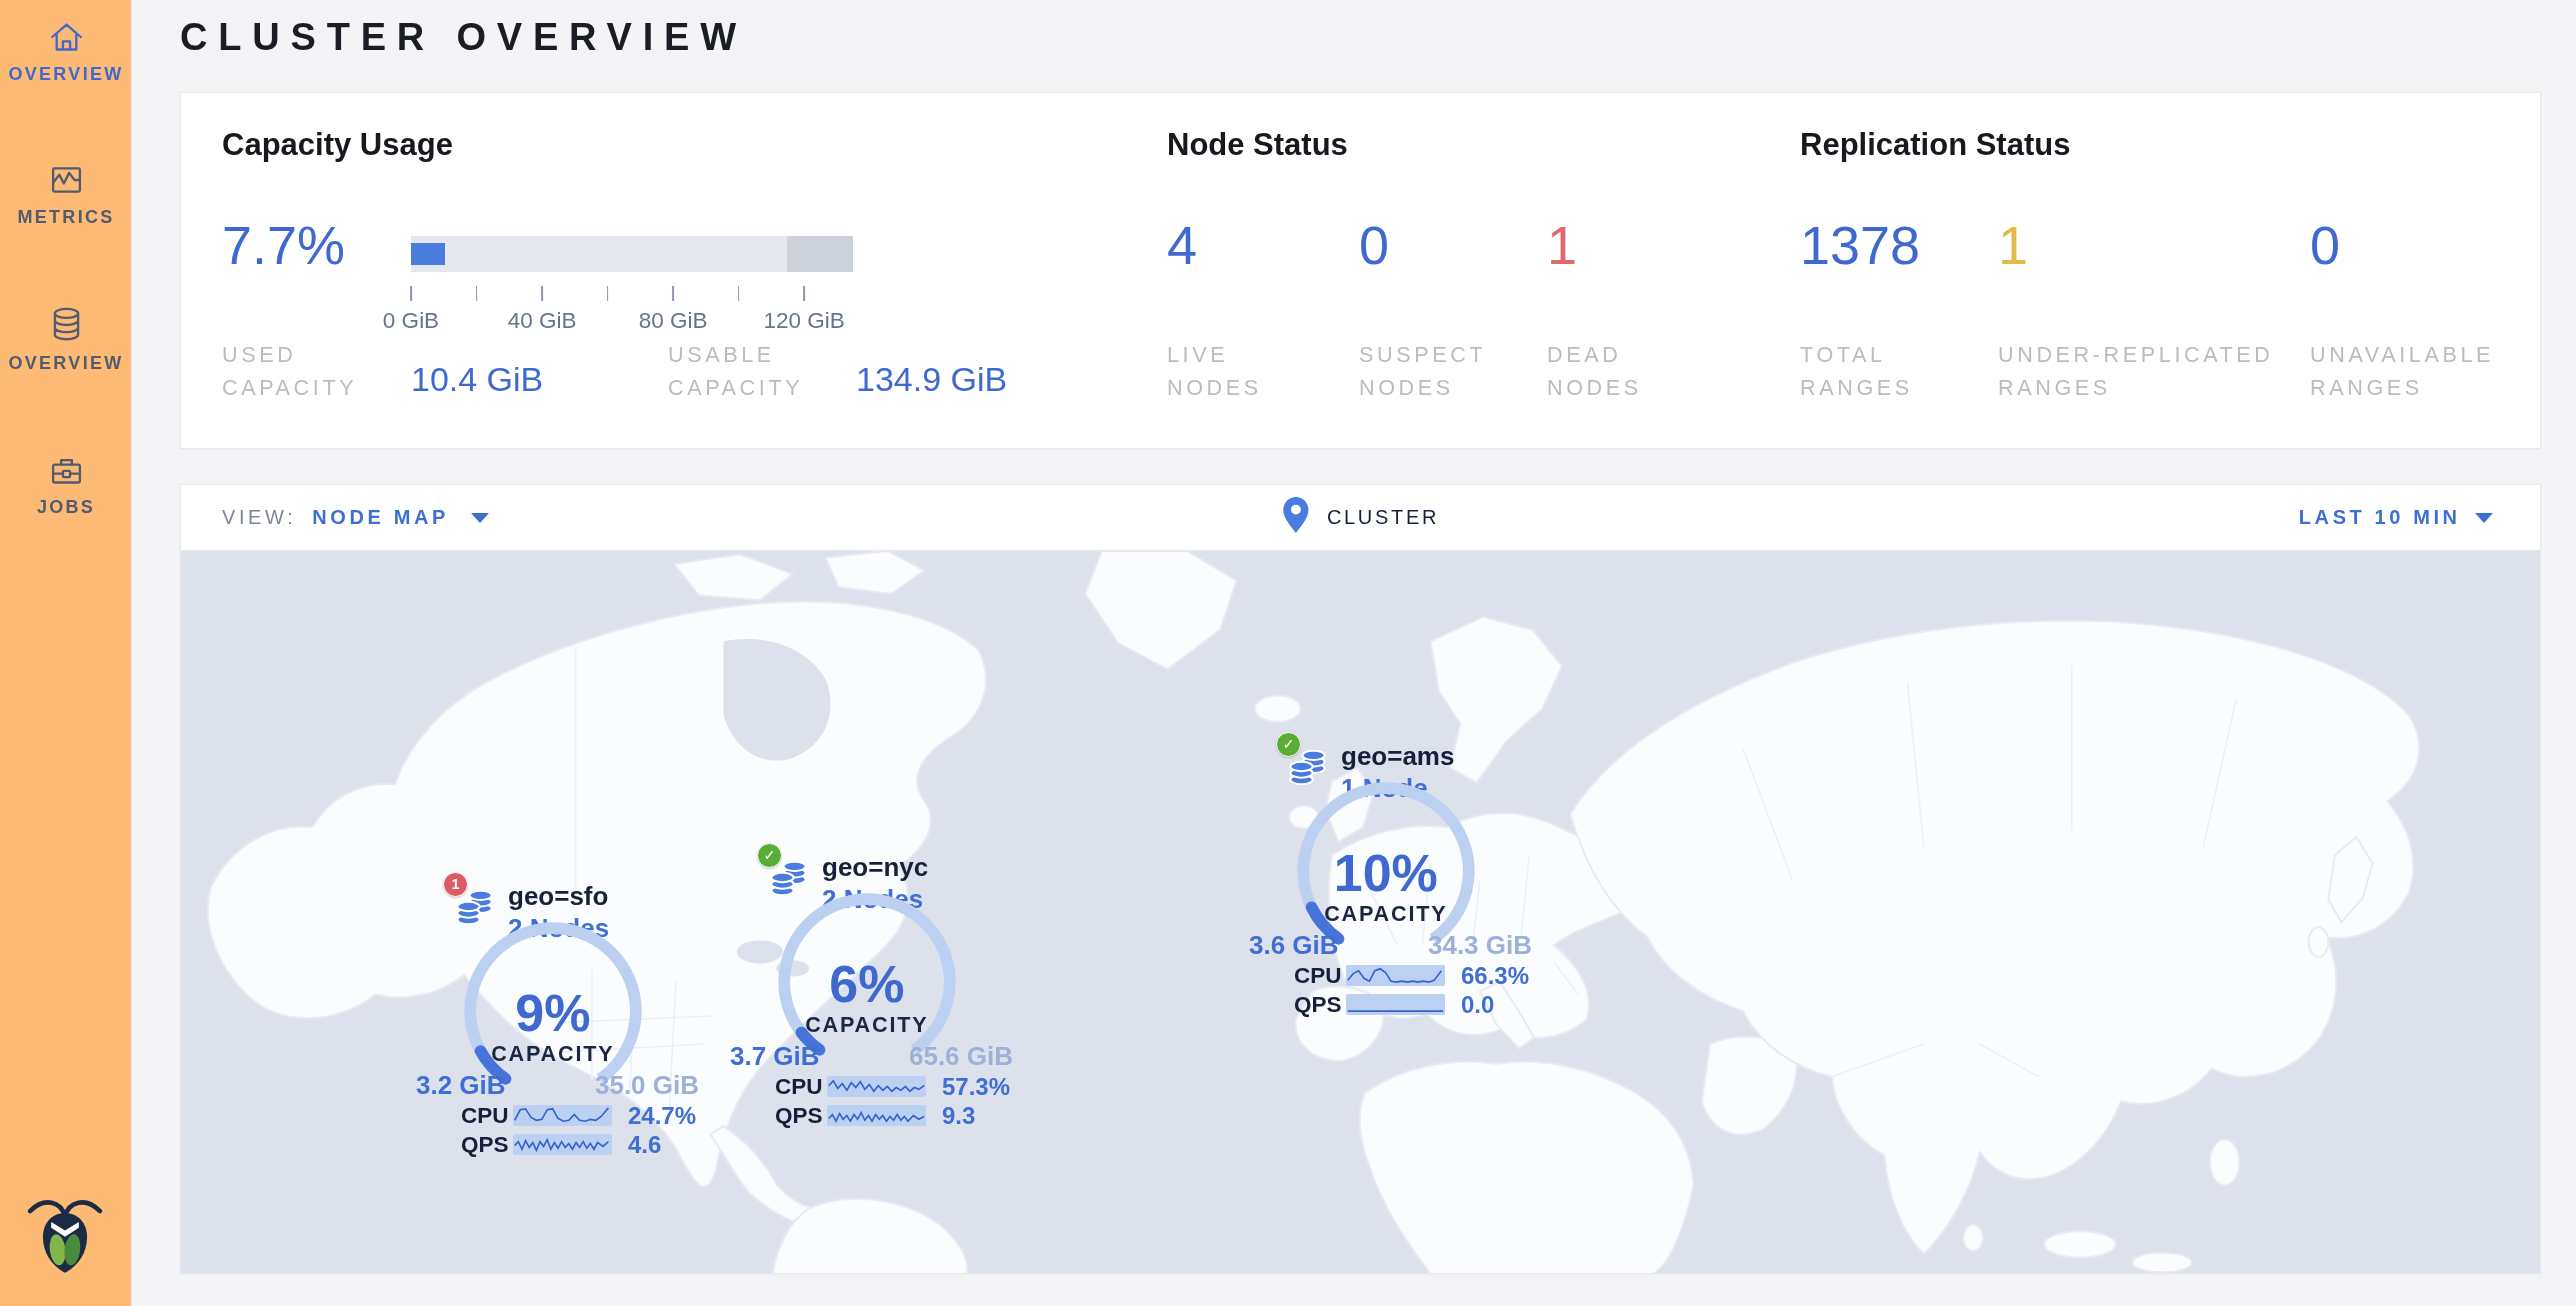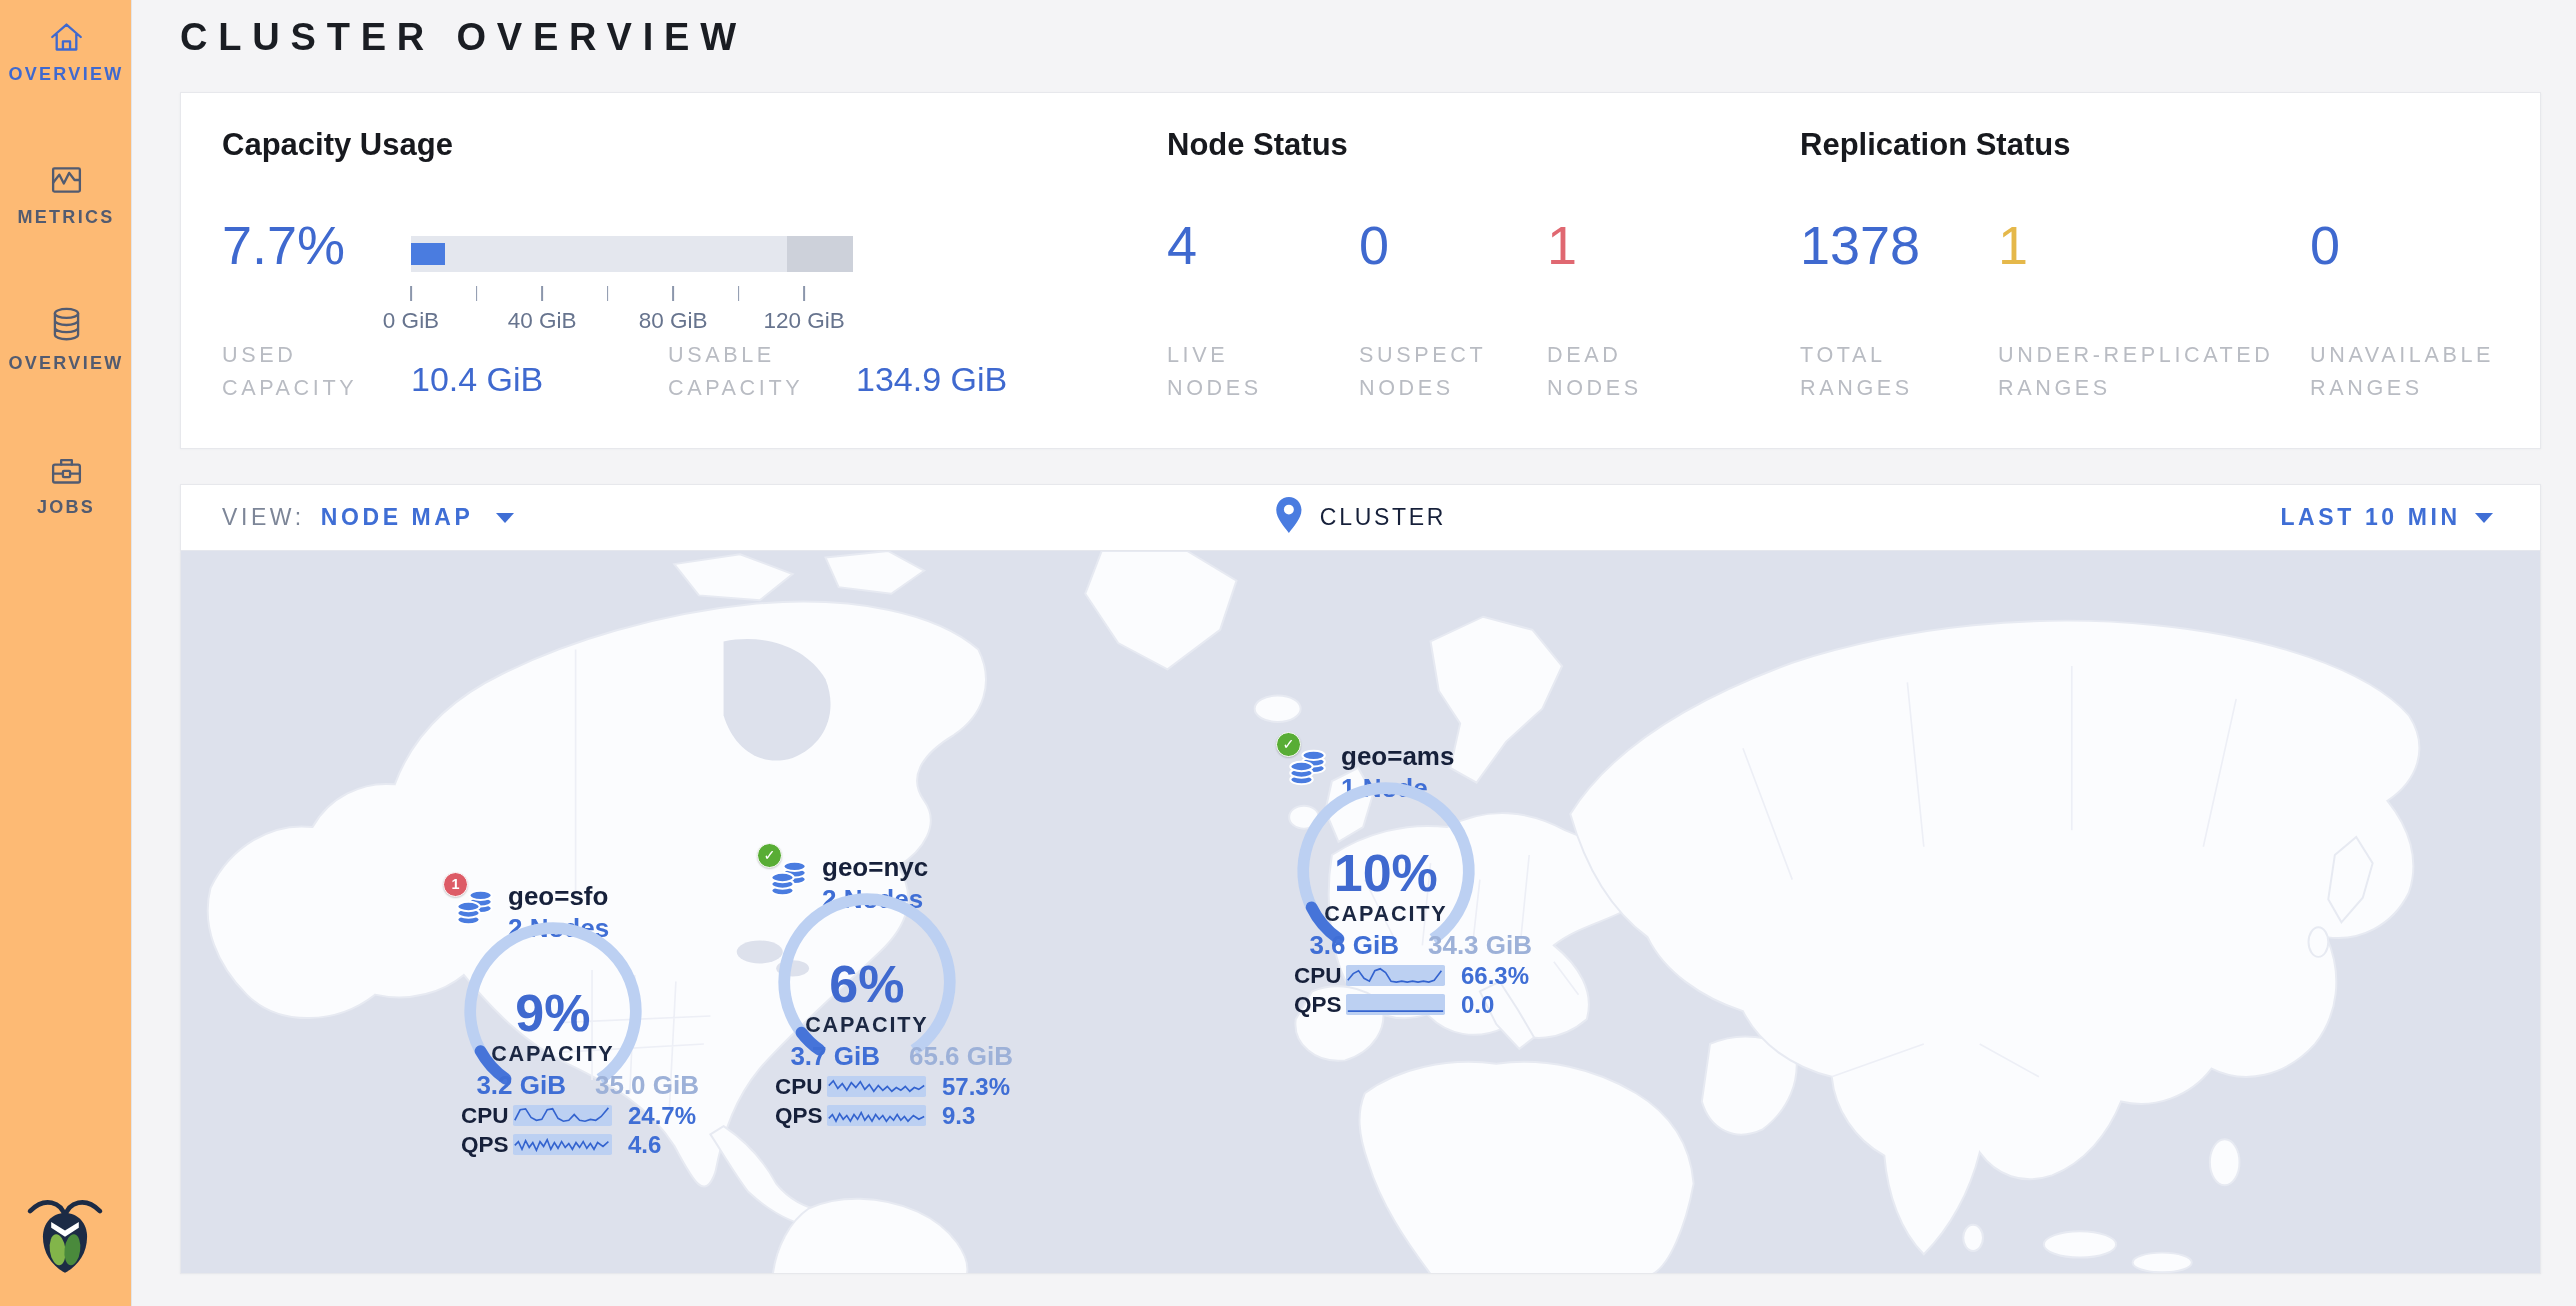--- a/index.html
+++ b/index.html
@@ -35,21 +35,21 @@
   .statvalue { position:absolute; top:267px; font-size:34px; color:#3f69cf; }
   
   .cap-bar { position:absolute; left:230px; top:143px; width:442px; height:36px; background:#e4e7ee; }
   .cap-fill { position:absolute; left:0; top:7.2px; height:21.6px; background:#4a7ce0; }
   .cap-dark { position:absolute; left:85%; top:0; width:15%; height:100%; background:#cdd1da; }
   .cap-axis { position:absolute; left:230px; top:184px; width:442px; height:63px; }
   .cap-tick { position:absolute; top:9px; width:1.8px; height:15.3px; background:#8b96ab; transform:translateX(-0.9px); }
   .cap-tick-label { position:absolute; top:31px; width:108px; margin-left:-54px; text-align:center;
     font-size:22.5px; color:#67748e; }
   
-  .viewbar-inner { position:relative; width:100%; height:100%; font-size:23px; }
+  .viewbar-inner { position:relative; width:100%; height:100%; font-size:20px; }
   .view-left { position:absolute; left:41px; top:0; height:65px; display:flex; align-items:center; }
   .view-label { color:#7d8698; letter-spacing:3.6px; margin-right:16px; }
   .view-value { color:#3f6ed5; font-weight:600; letter-spacing:3.6px; cursor:pointer; display:flex; align-items:center;gap:8px;}
   .caret { display:inline-block; width:0; height:0; border-left:9px solid transparent;
     border-right:9px solid transparent; border-top:10.8px solid #3f6ed5; margin-left:14.4px; }
   .view-center { position:absolute; left:50%; top:0; height:65px; transform:translateX(-50%);
     display:flex; align-items:center; }
   .pin-icon { margin-right:18px; }
   .cluster-label { color:#16203a; font-weight:400; letter-spacing:2.7px; }
   .view-right { position:absolute; right:47px; top:0; height:65px; display:flex; align-items:center;
@@ -71,21 +71,21 @@
   .m-name { position:absolute; left:65px; top:12.6px; font-size:26px; font-weight:700; color:#16203a; }
   .m-nodes { position:absolute; left:65px; top:45px; font-size:26px; font-weight:700; color:#3f6ed5; }
   .gauge-box { position:absolute; left:10.8px; top:44px; width:198px; height:198px; pointer-events:none; }
   .gauge-track, .gauge-progress { fill:none; transform:rotate(125deg); transform-origin:110px 110px; }
   .gauge-track { stroke:#bcd0f2; stroke-width:13; }
   .gauge-progress { stroke:#4674d9; stroke-width:13; stroke-linecap:round; }
   .g-pct { position:absolute; left:10.8px; top:115px; width:198px; text-align:center;
     font-size:52px; font-weight:600; color:#3f69cf; }
   .g-cap { position:absolute; left:10.8px; top:173px; width:198px; text-align:center;
     font-size:21.6px; font-weight:700; letter-spacing:1.8px; color:#1b2742; }
-  .g-used { position:absolute; left:-27px; top:202px; width:150px; text-align:right;
+  .g-used { position:absolute; left:-27px; top:202px; width:150px; text-align:left;
     font-size:26px; font-weight:600; color:#3f6ed5; }
   .g-usable { position:absolute; left:129px; top:202px; width:150px; text-align:center;
     font-size:26px; font-weight:600; color:#9db1d8; }
   .m-row { position:absolute; left:18px; height:23.5px; display:flex; align-items:center; }
   .m-row.cpu { top:236px; } .m-row.qps { top:265px; }
   .m-row .rlabel { width:52px; font-size:22.5px; font-weight:700; color:#16203a; }
   .m-chip { width:99px; height:21px; background:#bcd0f2; border-radius:1.8px; margin-right:16px; }
   .m-chip svg { display:block; }
   .m-row .rvalue { font-size:24px; font-weight:700; color:#3f6ed5; }
 </style>

